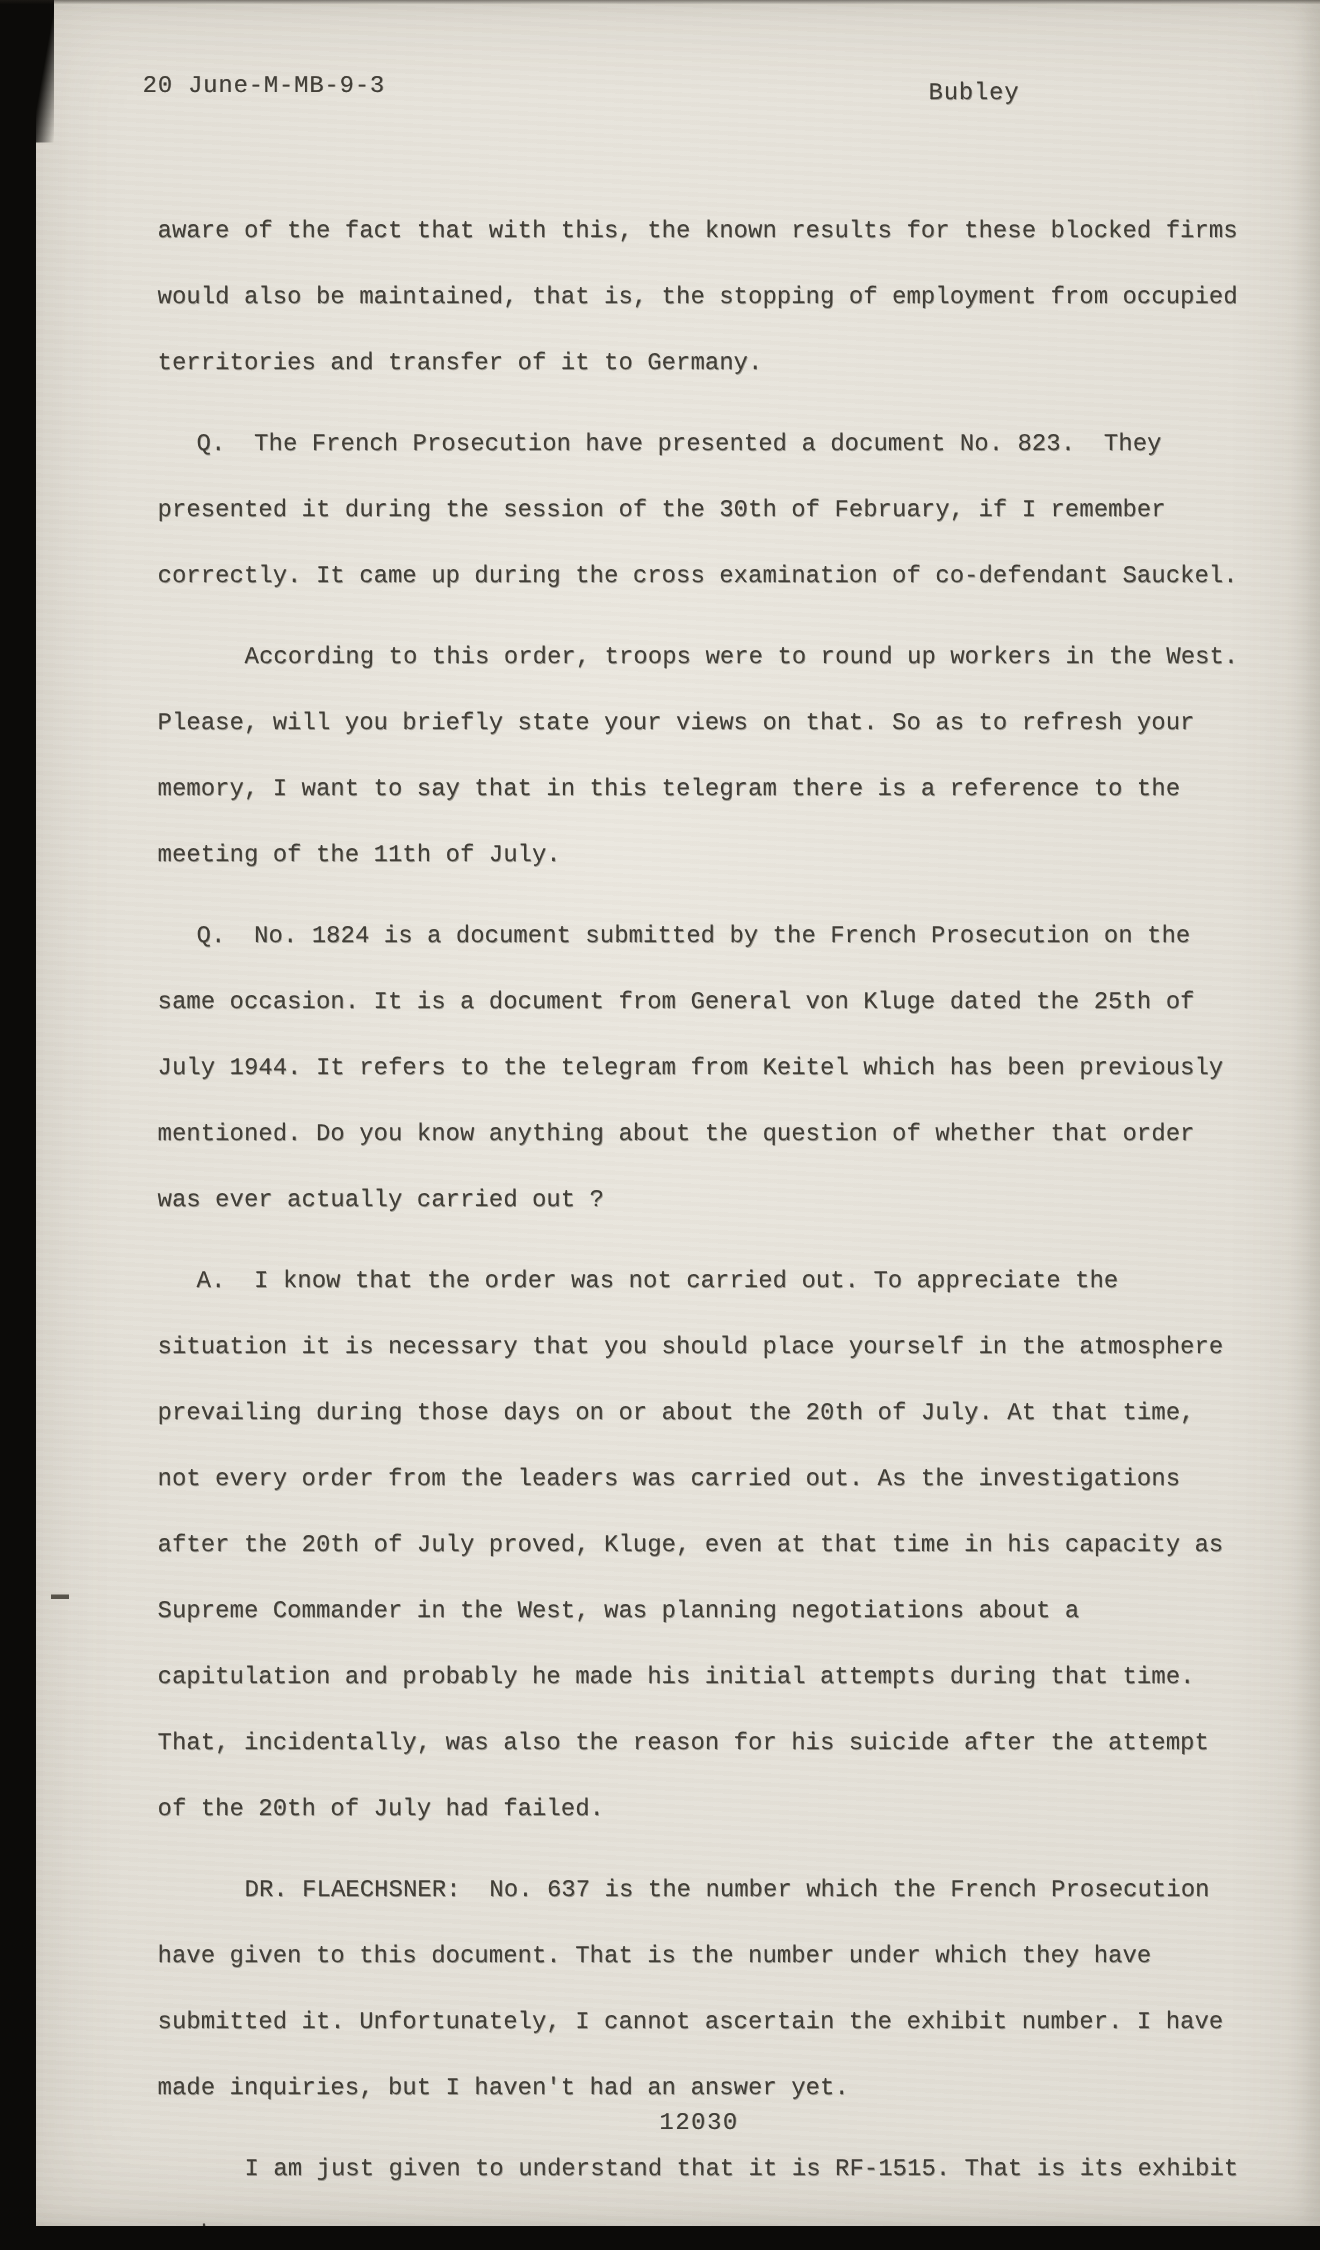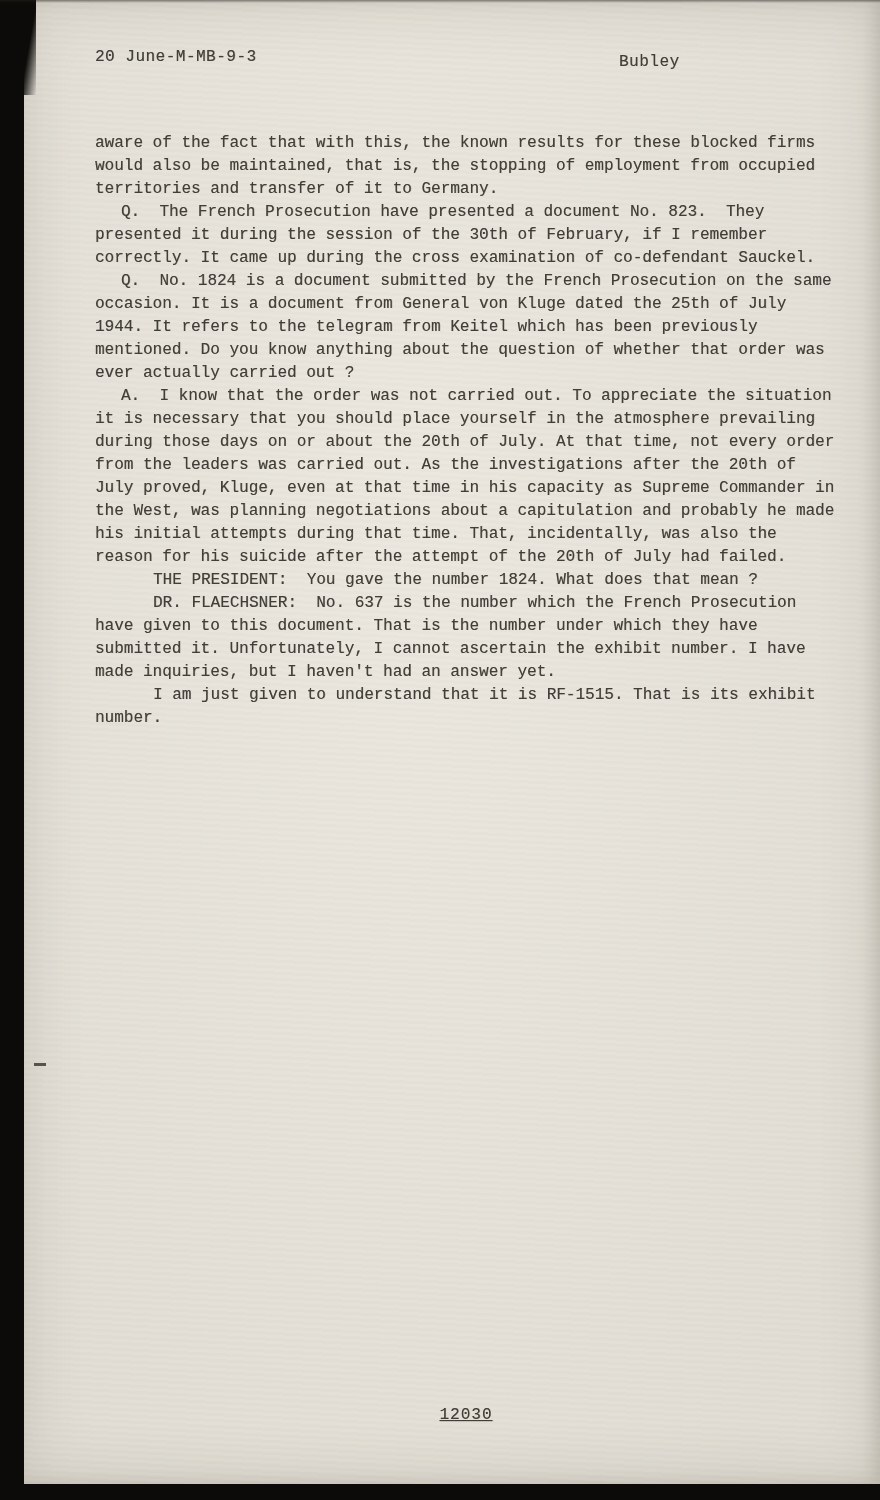--- a/index.html
+++ b/index.html
@@ -57,38 +57,37 @@
     height: 22px;
     font-size: 16px;
     letter-spacing: 0.5px;
   }
   .doc-header .ref { position: absolute; left: 0; top: 0; }
   .doc-header .name { position: absolute; left: 524px; top: -6px; margin-top: 11px; }
   .body {
     margin-top: 62px;
   }
   .para {
-    margin: 0;
-    line-height: 23px;
+    margin: 10px;
+    line-height: 44px;
     white-space: pre-wrap;
     letter-spacing: 0px;
   }
   .indent-flush  { text-indent: 0; }
   .indent-small  { text-indent: 26px; }
   .indent-normal { text-indent: 58px; }
   .page-number {
     position: absolute;
     left: 73px; top: 1406px;
     width: 742px;
     text-align: center;
     font-size: 16px;
     color: #413e37;
     letter-spacing: 1px;
     text-shadow: 0.4px 0.4px 0.3px rgba(65,62,55,0.45);
-    text-decoration: underline;
   }
   .stray-mark {
     position: absolute;
     left: 34px; top: 1063px;
     width: 12px; height: 2.5px;
     background: #57534a;
     z-index: 3;
   }
 </style>
 </head>
@@ -97,23 +96,23 @@
 <div class="scan">
   <div class="paper">
     <div class="content">
       <div class="doc-header">
         <span class="ref">20 June-M-MB-9-3</span>
         <span class="name">Bubley</span>
       </div>
       <div class="body">
           <p class="para indent-flush">aware of the fact that with this, the known results for these blocked firms would also be maintained, that is, the stopping of employment from occupied territories and transfer of it to Germany.</p>
           <p class="para indent-small">Q.  The French Prosecution have presented a document No. 823.  They presented it during the session of the 30th of February, if I remember correctly. It came up during the cross examination of co-defendant Sauckel.</p>
+          <p class="para indent-normal">According to this order, troops were to round up workers in the West. Please, will you briefly state your views on that. So as to refresh your memory, I want to say that in this telegram there is a reference to the meeting of the 11th of July.</p>
           <p class="para indent-small">Q.  No. 1824 is a document submitted by the French Prosecution on the same occasion. It is a document from General von Kluge dated the 25th of July 1944. It refers to the telegram from Keitel which has been previously mentioned. Do you know anything about the question of whether that order was ever actually carried out ?</p>
           <p class="para indent-small">A.  I know that the order was not carried out. To appreciate the situation it is necessary that you should place yourself in the atmosphere prevailing during those days on or about the 20th of July. At that time, not every order from the leaders was carried out. As the investigations after the 20th of July proved, Kluge, even at that time in his capacity as Supreme Commander in the West, was planning negotiations about a capitulation and probably he made his initial attempts during that time. That, incidentally, was also the reason for his suicide after the attempt of the 20th of July had failed.</p>
-          <p class="para indent-normal">THE PRESIDENT:  You gave the number 1824. What does that mean ?</p>
           <p class="para indent-normal">DR. FLAECHSNER:  No. 637 is the number which the French Prosecution have given to this document. That is the number under which they have submitted it. Unfortunately, I cannot ascertain the exhibit number. I have made inquiries, but I haven't had an answer yet.</p>
           <p class="para indent-normal">I am just given to understand that it is RF-1515. That is its exhibit number.</p>
         </div>
     </div>
     <div class="page-number">12030</div>
   </div>
   <div class="edge-left"></div>
   <div class="edge-left-top"></div>
   <div class="edge-bottom"></div>
   <div class="edge-top"></div>

